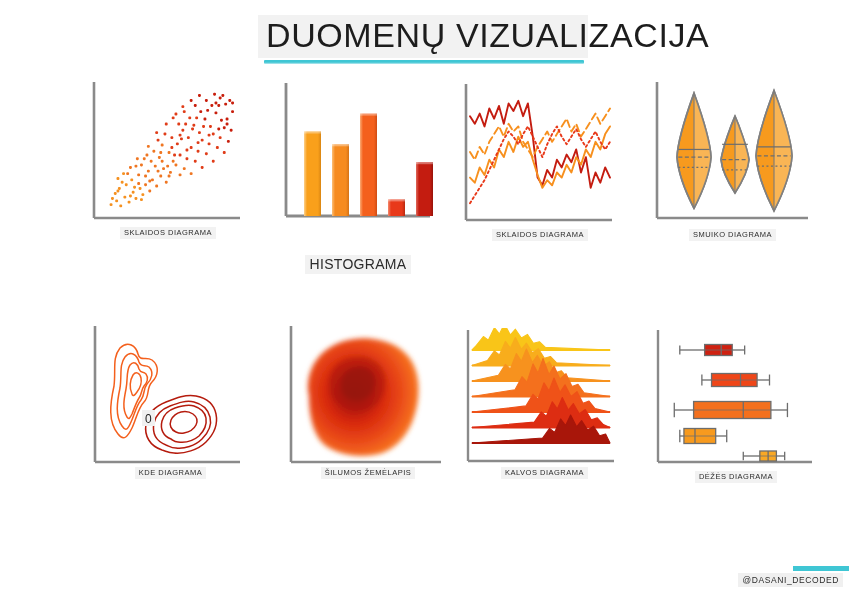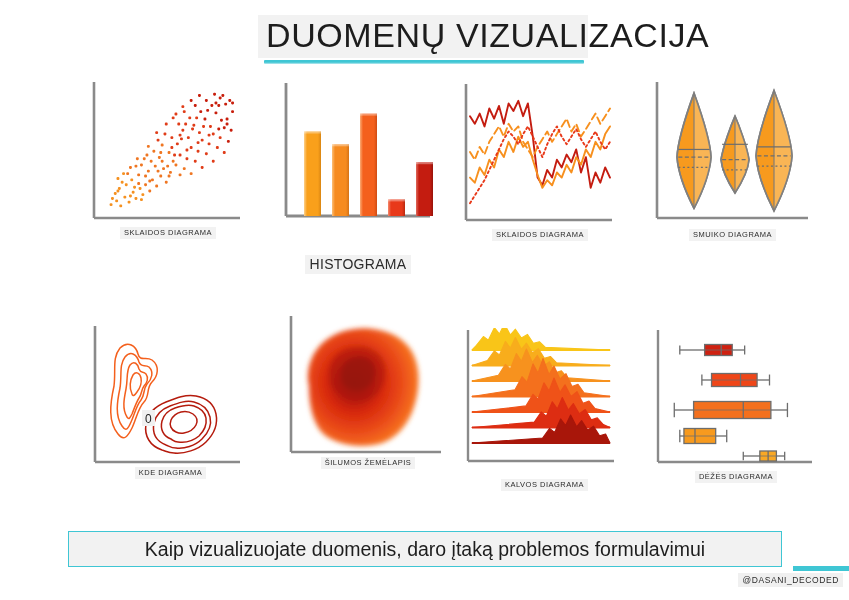--- a/index.html
+++ b/index.html
@@ -403,21 +403,21 @@
           <rect x="54" y="88" width="13" height="16" fill="#f0f0f0"></rect>
           <text x="57" y="101" font-family="Liberation Sans, sans-serif" font-size="12" fill="#1d1d1d">0</text>
         </g>
       </svg>
     </div>
     <div class="caption" style="top:146px;">
       <span>KDE DIAGRAMA</span>
     </div>
   </div>
 
-  <div class="panel" style="left:283px; top:312px; width:170px; height:170px;">
+  <div class="panel" style="left:283px; top:322px; width:170px; height:170px;">
     <div class="plot-area" style="width:170px;height:148px;">
       <svg width="170" height="148" viewBox="0 0 170 148">
         <defs>
           <radialGradient id="hmg" cx="42%" cy="46%" r="62%">
             <stop offset="0%" stop-color="#9d140a"></stop>
             <stop offset="22%" stop-color="#b3180b"></stop>
             <stop offset="42%" stop-color="#d8290c"></stop>
             <stop offset="66%" stop-color="#e84718"></stop>
             <stop offset="86%" stop-color="#f4691f"></stop>
             <stop offset="100%" stop-color="#f9882c"></stop>
@@ -464,21 +464,21 @@
             <line x1="10" y1="68.5" x2="148" y2="68.5" stroke="#f4701d" stroke-width="1.9"></line>
             <path d="M10 84 L64.0 77.9 L71.0 66.3 L76.0 71.1 L82.0 54.8 L87.0 62.9 L92.0 50.0 L98.0 64.3 L103.0 56.8 L109.0 68.4 L115.0 63.6 L121.0 75.2 L127.0 73.1 L133.0 80.6 L148 84 Z" fill="#ef5218" stroke="#ef5218" stroke-width="1.1" stroke-linejoin="round"></path>
             <line x1="10" y1="84" x2="148" y2="84" stroke="#ef5218" stroke-width="1.9"></line>
             <path d="M10 99.5 L72.3 94.1 L79.3 83.9 L84.3 88.1 L90.3 73.7 L95.3 80.9 L100.3 69.5 L106.3 82.1 L111.3 75.5 L117.3 85.7 L123.3 81.5 L129.3 91.7 L135.3 89.9 L141.3 96.5 L148 99.5 Z" fill="#dd2d12" stroke="#dd2d12" stroke-width="1.1" stroke-linejoin="round"></path>
             <line x1="10" y1="99.5" x2="148" y2="99.5" stroke="#dd2d12" stroke-width="1.9"></line>
             <path d="M10 115 L80.6 110.0 L87.6 100.4 L92.6 104.4 L98.6 90.9 L103.6 97.6 L108.6 87.0 L114.6 98.8 L119.6 92.6 L125.6 102.1 L131.6 98.2 L137.6 107.7 L143.6 106.0 L148 115 Z" fill="#a8160a" stroke="#a8160a" stroke-width="1.1" stroke-linejoin="round"></path>
             <line x1="10" y1="115" x2="148" y2="115" stroke="#a8160a" stroke-width="1.9"></line>
           </g>
       </svg>
     </div>
-    <div class="caption" style="top:152px;">
+    <div class="caption" style="top:140px;">
       <span>KALVOS DIAGRAMA</span>
     </div>
   </div>
 
   <div class="panel" style="left:652px; top:328px; width:168px; height:165px;">
     <div class="plot-area" style="width:168px;height:142px;">
       <svg width="168" height="142" viewBox="0 0 168 142">
         <g>
           <line x1="6" y1="2" x2="6" y2="134" stroke="#8a8a8a" stroke-width="2.4"></line>
           <line x1="6" y1="134" x2="160" y2="134" stroke="#8a8a8a" stroke-width="2.4"></line>
@@ -520,19 +520,16 @@
             <line x1="116.12" y1="123" x2="116.12" y2="133" stroke="#6d6d6d" stroke-width="1.3"></line>
             <line x1="107.84" y1="128" x2="124.4" y2="128" stroke="#6d6d6d" stroke-width="1" opacity="0.75"></line>
           </g>
       </svg>
     </div>
     <div class="caption" style="top:144px;">
       <span>DĖŽĖS DIAGRAMA</span>
     </div>
   </div>
 
-  <div id="banner">
-    <div id="banner-text">Kaip vizualizuojate duomenis, daro įtaką problemos formulavimui</div>
-  </div>
   <div id="watermark-bar"></div>
   <div id="watermark">@DASANI_DECODED</div>
 
 </div>
 
 </body></html>

